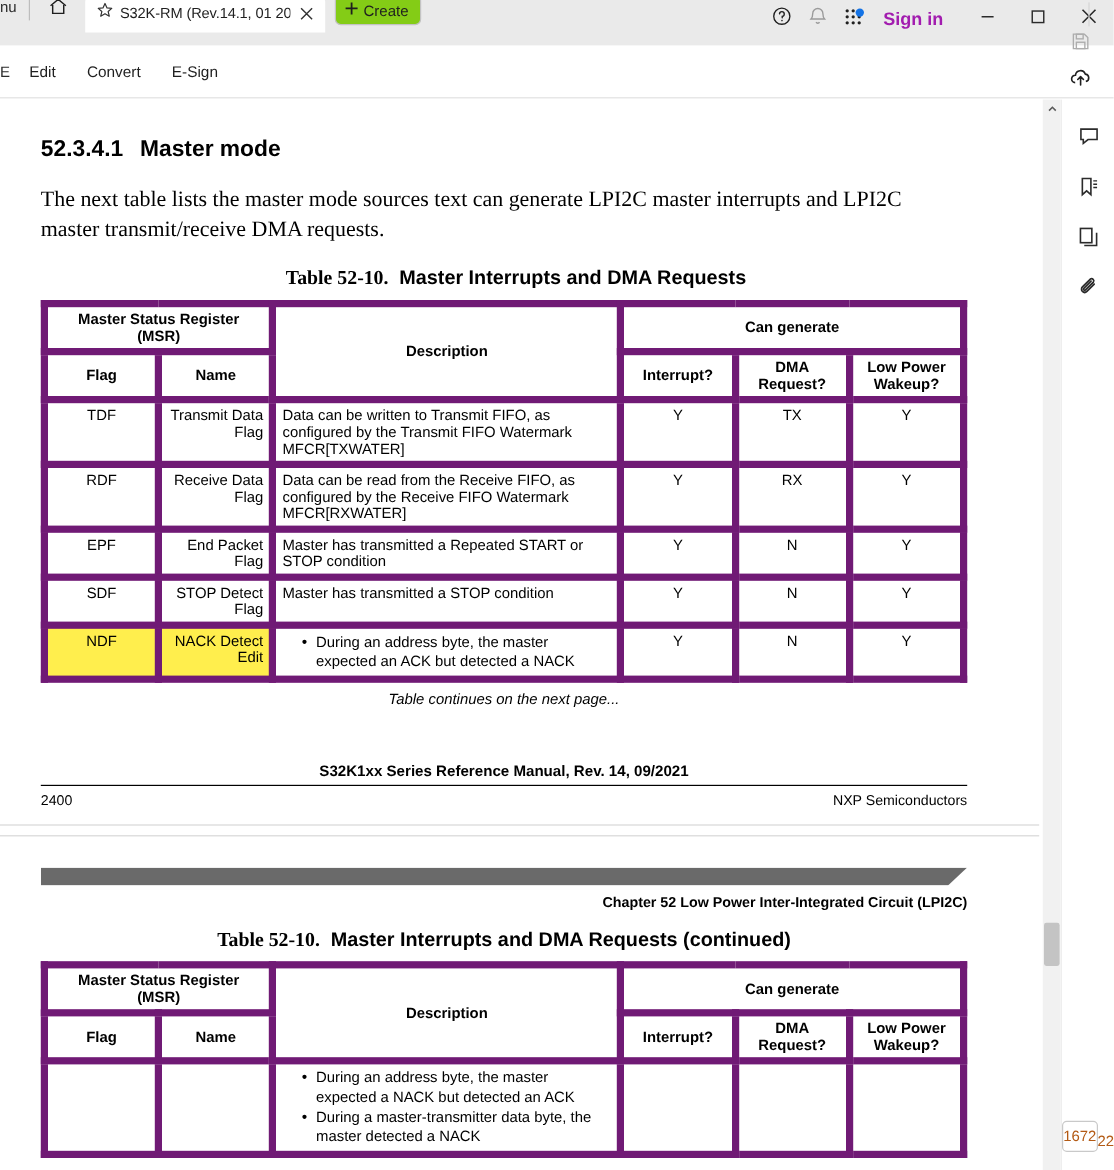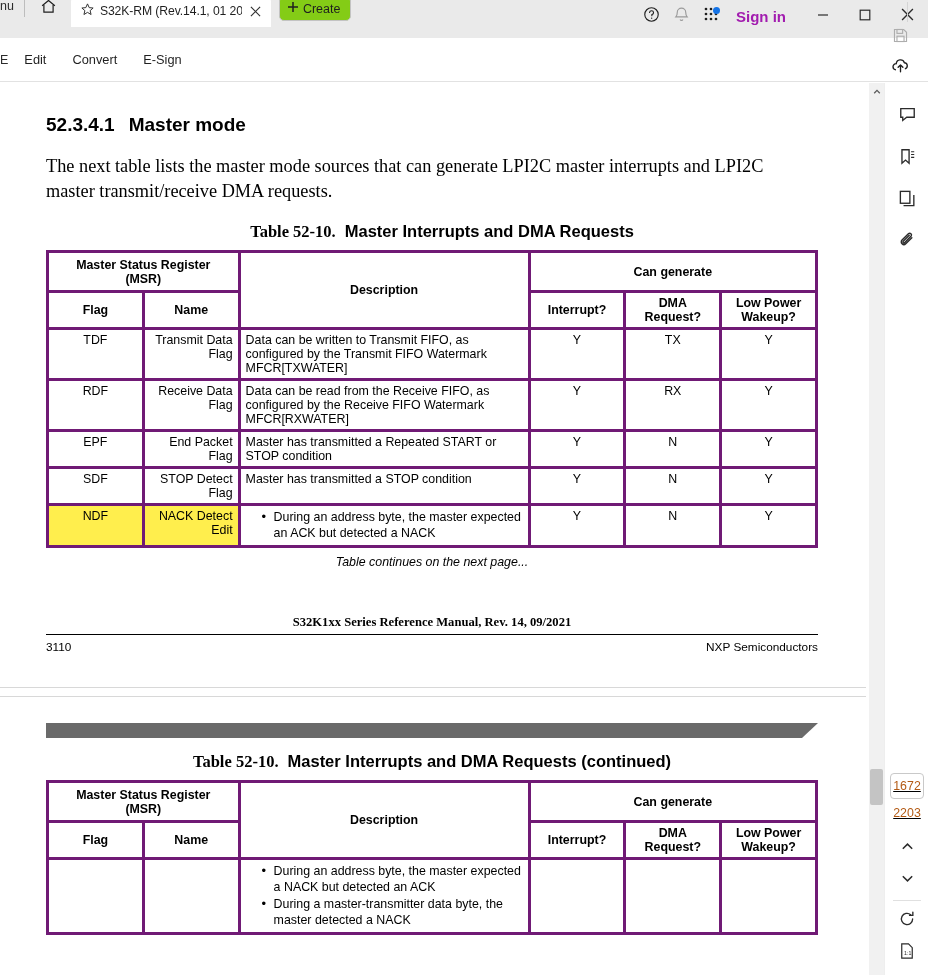--- a/index.html
+++ b/index.html
@@ -99,21 +99,21 @@
     display: flex; align-items: center; padding: 0 18px;
     font-size: 13px; font-weight: bold; margin-left: 8px;
   }
 
   
   .docview {
     position: absolute; top: 83px; left: 0; width: 928px; height: 892px;
     background: #ffffff; overflow: hidden;
   }
   .page {
-    position: absolute; left: 12px; width: 866px; background: #fff;
+    position: absolute; left: 0; width: 866px; background: #fff;
   }
   .page1 { top: 0; height: 609px; }
   .page-gap {
     position: absolute; left: 0; top: 604px; width: 866px; height: 10px;
     border-top: 1px solid #d8d8d8;
     border-bottom: 1px solid #d8d8d8;
     background: #fff;
   }
   .page2 { top: 616px; height: 280px; }
 
@@ -137,21 +137,21 @@
   .tbl-caption .cnum { margin-right: 9px; font-family: Liberation Serif, serif; }
 
   table.rm {
     border-collapse: collapse;
     width: 772px;
     table-layout: fixed;
     font-size: 12.4px;
     color: #000;
   }
   table.rm td, table.rm th {
-    border: 3px solid #701a75;
+    border: 6px solid #701a75;
     padding: 3px 5px;
     vertical-align: top;
     font-weight: normal;
   }
   table.rm th {
     text-align: center; font-weight: bold; vertical-align: middle;
   }
   .c-flag  { width: 94px; text-align: center; }
   .c-name  { width: 96px; text-align: right; }
   .c-desc  { width: 290px; text-align: left; }
@@ -210,21 +210,21 @@
   .rail {
     position: absolute; top: 83px; right: 0; width: 44px; height: 892px;
     background: #ffffff; border-left: 1px solid #eeeeee;
   }
   .rail-ico {
     width: 44px; height: 42px; display: flex; align-items: center; justify-content: center;
   }
   .rail-top { position: absolute; top: 12px; left: 0; }
   .rail-bot {
     position: absolute; bottom: 6px; left: 0; width: 44px;
-    display: flex; flex-direction: column; align-items: center; text-decoration: underline;
+    display: flex; flex-direction: row; align-items: center;
   }
   .pagebox {
     width: 34px; height: 26px; border: 1px solid #c9c9c9; border-radius: 4px;
     display: flex; align-items: center; justify-content: center;
     font-size: 12.4px; color: #b35a14; background: #fff;
   }
   .pagetotal { font-size: 12.4px; color: #b35a14; margin-top: 7px; }
   .nav-ico {
     width: 34px; height: 32px; display: flex; align-items: center; justify-content: center;
     color: #2b2b2b;
@@ -376,21 +376,21 @@
 </div>
 
 <div class="docview">
 
   <div class="page page1">
     <div class="inner">
       <h1 class="sec">
         <span class="num">52.3.4.1</span><span>Master mode</span>
       </h1>
 
-      <p class="intro">The next table lists the master mode sources that can generate LPI2C master interrupts and LPI2C master transmit/receive DMA requests.</p>
+      <p class="intro">The next table lists the master mode sources text can generate LPI2C master interrupts and LPI2C master transmit/receive DMA requests.</p>
 
       <div class="tbl-caption">
         <span class="cnum">Table 52-10.</span><span>Master Interrupts and DMA Requests</span>
       </div>
 
       <table class="rm">
         <tbody>
             <tr>
           <th class="hdr-msr" colspan="2">
             <span>Master Status Register</span><br>
@@ -455,36 +455,37 @@
           </td>
           <td class="c-int">Y</td>
           <td class="c-dma">N</td>
           <td class="c-lpw">Y</td>
         </tr>
       </tbody>
         </table>
 
       <div class="cont-note" style="width:772px;">Table continues on the next page...</div>
 
-      <div class="footline" style="width:772px;font-family:Liberation Serif, serif;">S32K1xx Series Reference Manual, Rev. 14, 09/2021</div>
+      <div class="footline" style="width:772px;">S32K1xx Series Reference Manual, Rev. 14, 09/2021</div>
       <div class="footrule"></div>
       <div class="footrow">
-        <span>3110</span>
+        <span>2400</span>
         <span>NXP Semiconductors</span>
       </div>
     </div>
   </div>
 
   <div class="page-gap"></div>
 
   <div class="page page2">
     <div class="inner">
       <div class="band">
         <div class="bar"></div>
       </div>
+      <div class="chapline">Chapter 52 Low Power Inter-Integrated Circuit (LPI2C)</div>
 
       <div class="tbl-caption" style="width:772px; margin-top:14px;">
         <span class="cnum">Table 52-10.</span><span>Master Interrupts and DMA Requests (continued)</span>
       </div>
 
       <table class="rm">
         <tbody>
             <tr>
           <th class="hdr-msr" colspan="2">
             <span>Master Status Register</span><br>

